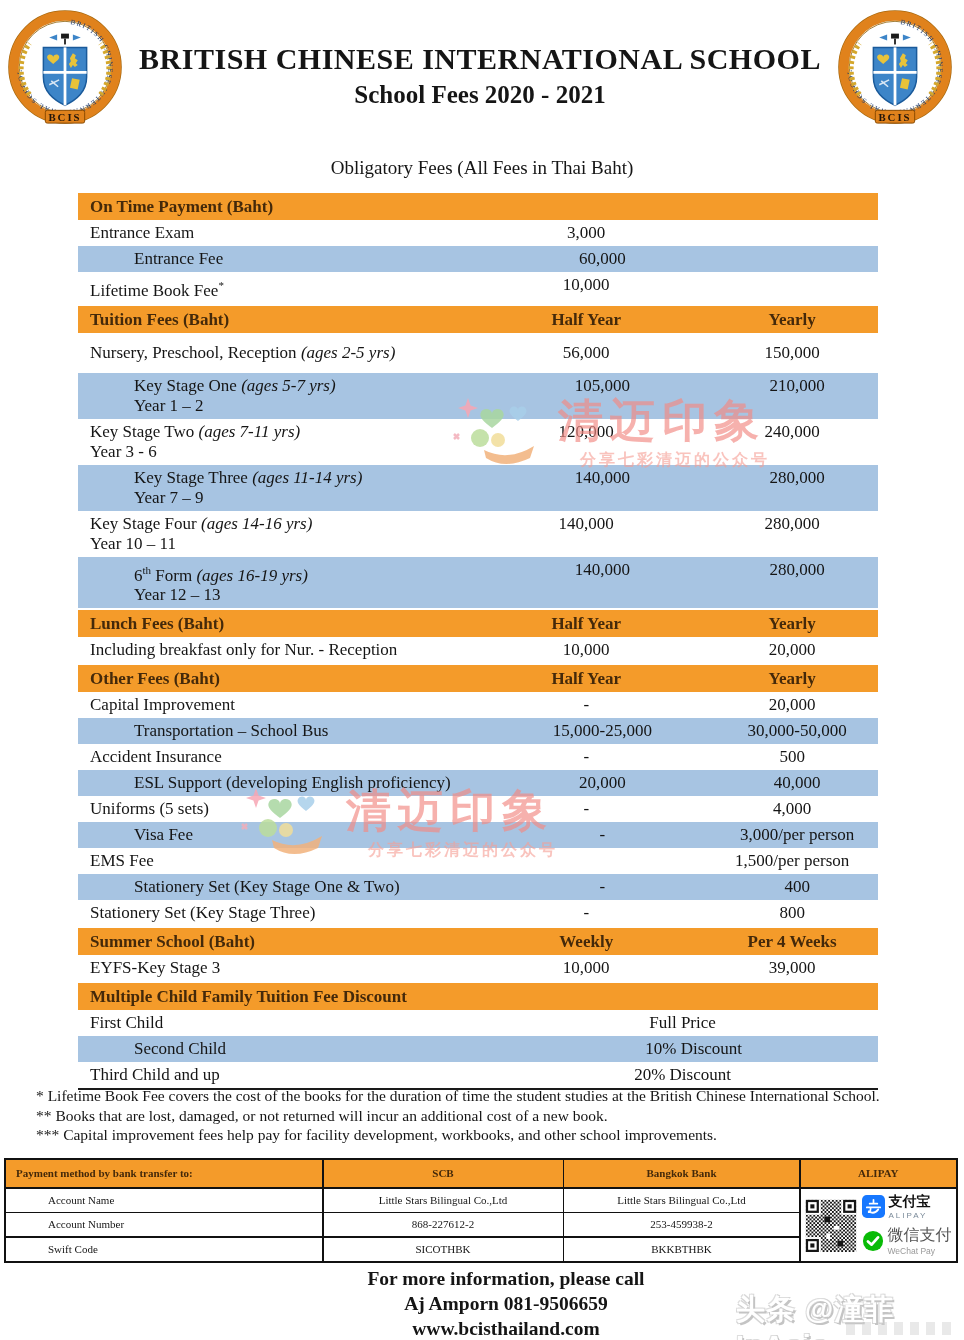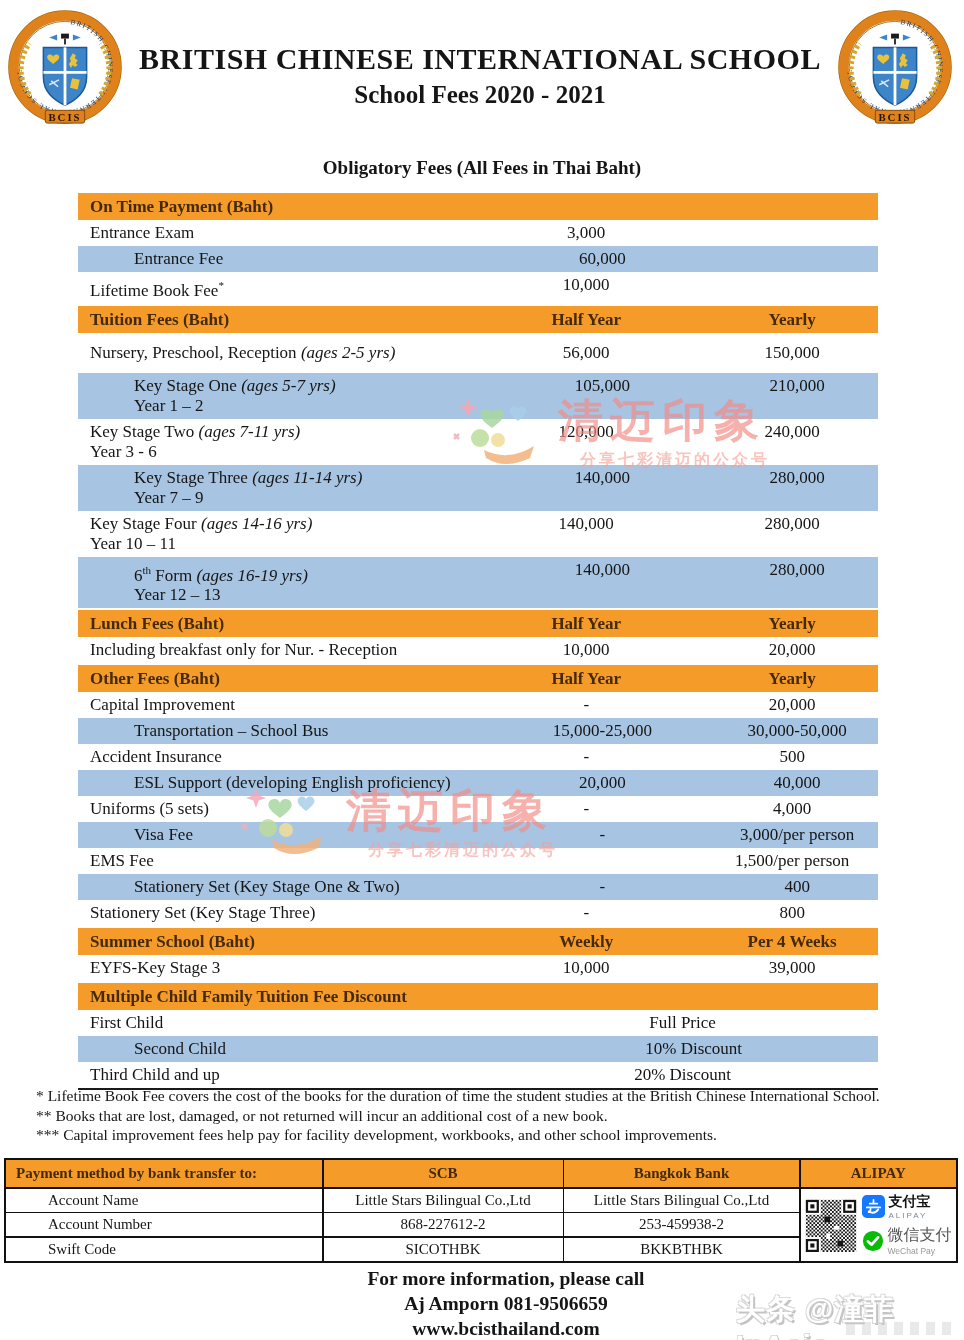--- a/index.html
+++ b/index.html
@@ -14,21 +14,21 @@
         font-family:"Liberation Serif","DejaVu Serif",serif;color:var(--ink);}
 
   
   .logo{position:absolute;top:8px;width:118px;height:126px;}
   .logo-left{left:6px;}
   .logo-right{left:836px;}
   .titleblock{position:absolute;top:42px;left:130px;width:700px;text-align:center;}
   .title{font-size:30px;font-weight:bold;letter-spacing:.5px;}
   .subtitle{font-size:25px;font-weight:bold;margin-top:5px;}
   .section-title{position:absolute;top:157px;left:0;width:964px;text-align:center;
-                 font-size:19px;font-weight:bold;}
+                 font-size:19px;font-weight:normal;}
 
   
   .fees{position:absolute;top:193px;left:78px;width:800px;border-bottom:2.5px solid #1a1a1a;}
   .frow{display:flex;align-items:stretch;gap:14px;}
   .frow>div{font-size:17px;line-height:20px;padding:3px 0;}
   .fhead{background:var(--orange);color:var(--htext);font-weight:bold;border-top:2px solid #fff;}
   .fhead:first-child{border-top:none;}
   .fhead>div{line-height:21px;}
   .white{background:#fff;}
   .blue{background:var(--blue);padding-left:44px;}
@@ -42,21 +42,21 @@
 
   
   .footnotes{position:absolute;top:1086px;left:36px;width:900px;}
   .footnote{font-size:15.5px;line-height:19.5px;}
 
   
   .ptable{position:absolute;top:1158px;left:4px;width:954px;
           display:grid;grid-template-columns:316px 239px 235px 1fr;
           grid-template-rows:27px 23px 23px 23px;
           border:2.5px solid #111;background:#111;gap:1.5px;}
-  .pcell{background:#fff;font-size:15px;line-height:21px;display:flex;align-items:center;justify-content:center;text-align:center;}
+  .pcell{background:#fff;font-size:11px;line-height:21px;display:flex;align-items:center;justify-content:center;text-align:center;}
   .phead{background:var(--orange);color:var(--htext);font-weight:bold;}
   .pleft{justify-content:flex-start;padding-left:10px;}
   .pfirst{padding-left:42px;}
   .qrcell{grid-column:4;grid-row:2/5;background:#fff;display:flex;align-items:center;gap:4px;padding:2px 3px;}
   .paycol{display:flex;flex-direction:column;gap:5px;}
   .payrow{display:flex;align-items:center;gap:4px;font-family:"Liberation Sans",sans-serif;}
   .ali-cn{font-size:14px;font-weight:bold;color:#111;}
   .ali-en{font-size:8px;color:#7a8a99;letter-spacing:2px;}
   .wx-cn{font-size:16px;color:#555;}
   .wx-en{font-size:8.5px;color:#999;}

